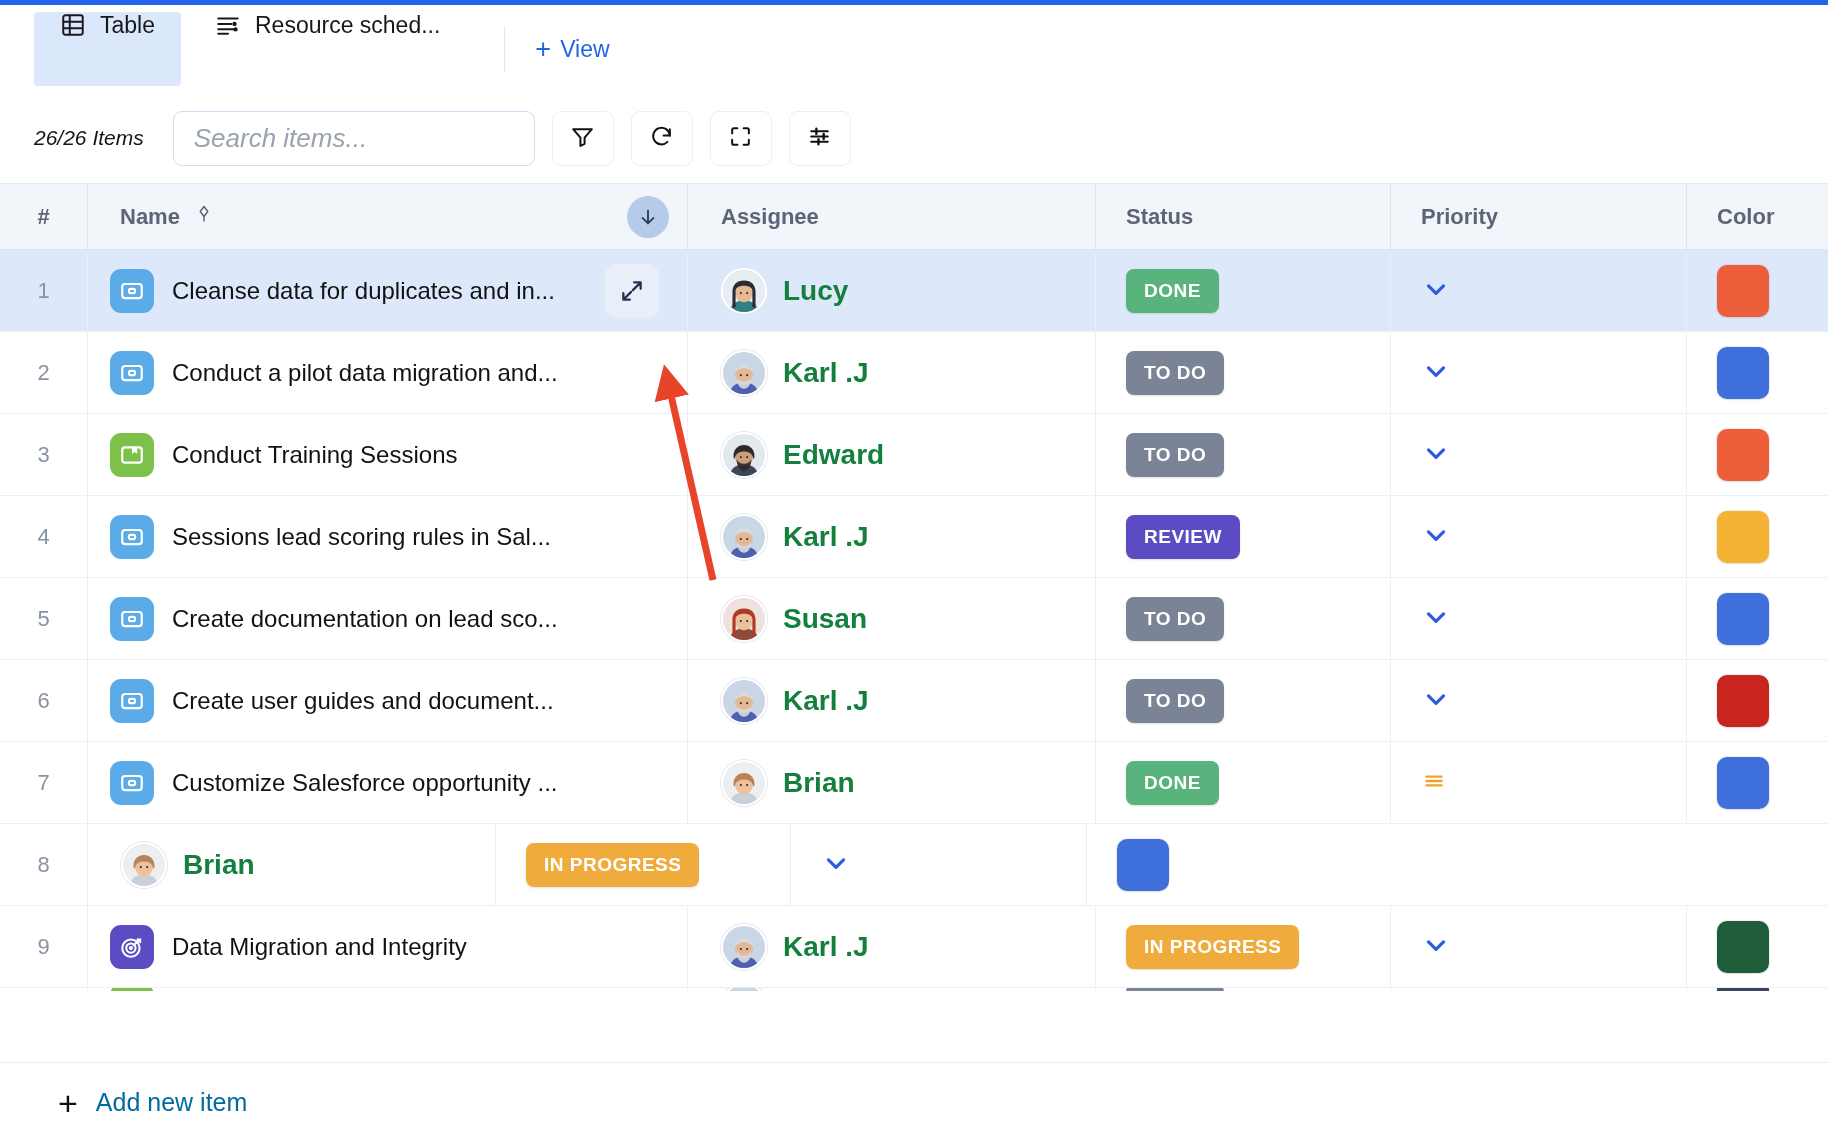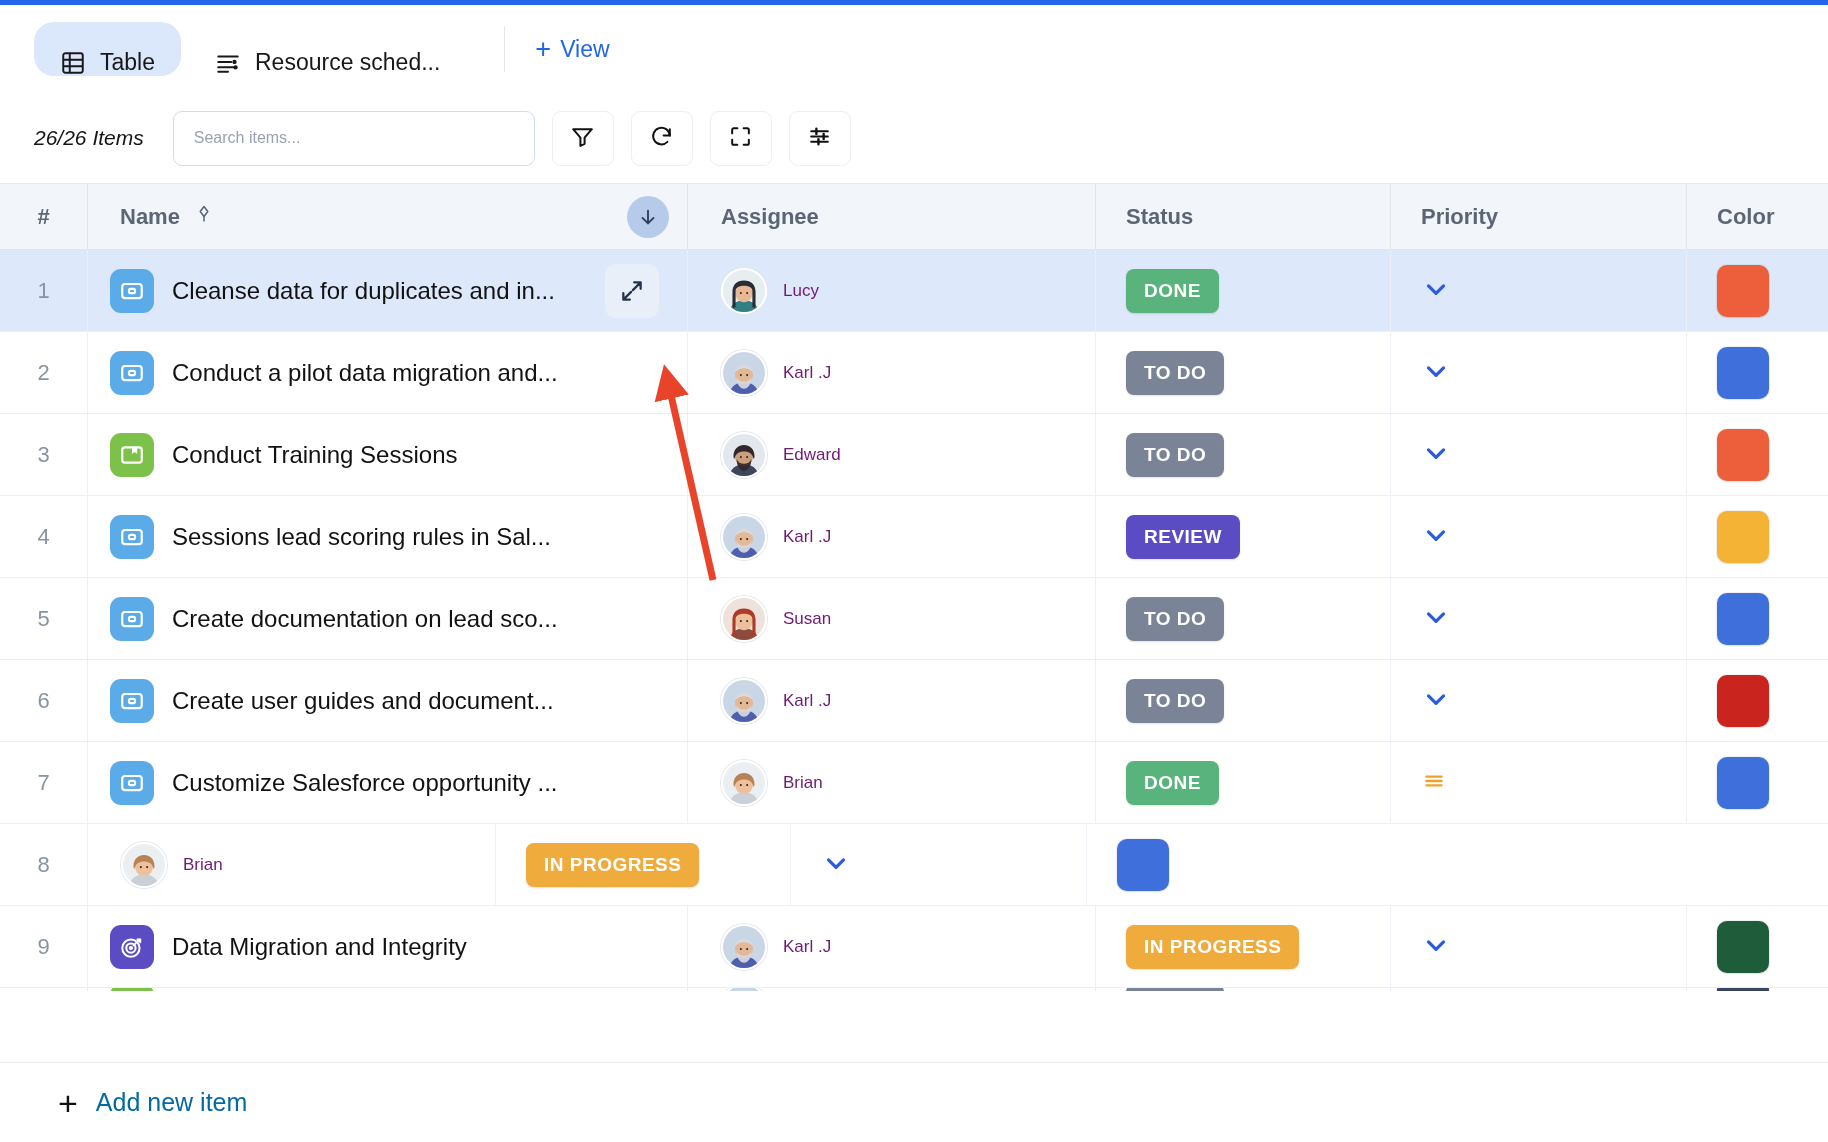--- a/index.html
+++ b/index.html
@@ -14,23 +14,23 @@
   
   .top-accent { height: 5px; background: #2563eb; width:100%; }
 
   
   .viewbar {
     display: flex; align-items: center;
     height: 88px; padding: 0 34px;
     gap: 8px;
   }
   .vtab {
-    display: flex; align-items: flex-end; gap: 14px;
-    height: 54px; padding: 0 26px;
-    border-radius: 20px;
+    display: flex; align-items: flex-start; gap: 14px;
+    height: 74px; padding: 0 26px;
+    border-radius: 4px;
     font-size: 23px; color: #18181b; font-weight: 400;
     cursor: pointer; white-space: nowrap;
   }
   .vtab.active { background: #dbe7fb; }
   .vtab svg { display:block; }
   .vdiv { width:1px; height:46px; background:#e3e6ea; margin: 0 22px 0 30px; }
   .addview {
     display:flex; align-items:center; gap:9px;
     font-size: 23px; color:#2266e3; cursor:pointer; font-weight:400;
   }
@@ -46,21 +46,21 @@
     margin-right: 12px; white-space: nowrap;
   }
   .search {
     width: 362px; height: 55px;
     border: 1.5px solid #cddcf5; border-radius: 9px;
     display:flex; align-items:center; padding: 0 20px;
     background: #fff;
   }
   .search input {
     border:none; outline:none; width:100%;
-    font-size: 16px; color: #737373; font-family:inherit; background:transparent;
+    font-size: 26px; color: #737373; font-family:inherit; background:transparent;font-style:italic;
   }
   .search input::placeholder { color: #9aa2ae; }
   .tbtn {
     width: 62px; height: 55px;
     border: 1.3px solid #eceef1; border-radius: 9px;
     background:#fff; display:flex; align-items:center; justify-content:center;
     cursor:pointer;
   }
 
   
@@ -121,21 +121,21 @@
     cursor:pointer;
   }
 
   .avatar {
     width: 46px; height: 46px; border-radius: 50%;
     border: 2px solid #ffffff;
     box-shadow: 0 0 0 1px #e3e7ec;
     overflow:hidden; flex:0 0 auto;
     display:block;
   }
-  .aname { font-size: 17px; color:#701a75; font-weight:400; white-space:nowrap; }
+  .aname { font-size: 28px; color:#15803d; font-weight:700; white-space:nowrap; }
 
   .badge {
     display:inline-flex; align-items:center; justify-content:center;
     height: 44px; padding: 0 18px; border-radius: 8px;
     color:#fff; font-size: 19px; font-weight: 700; letter-spacing: .5px;
     box-shadow: 0 1px 2px rgba(0,0,0,.12);
     white-space:nowrap;
     text-align:center;
   }
 

